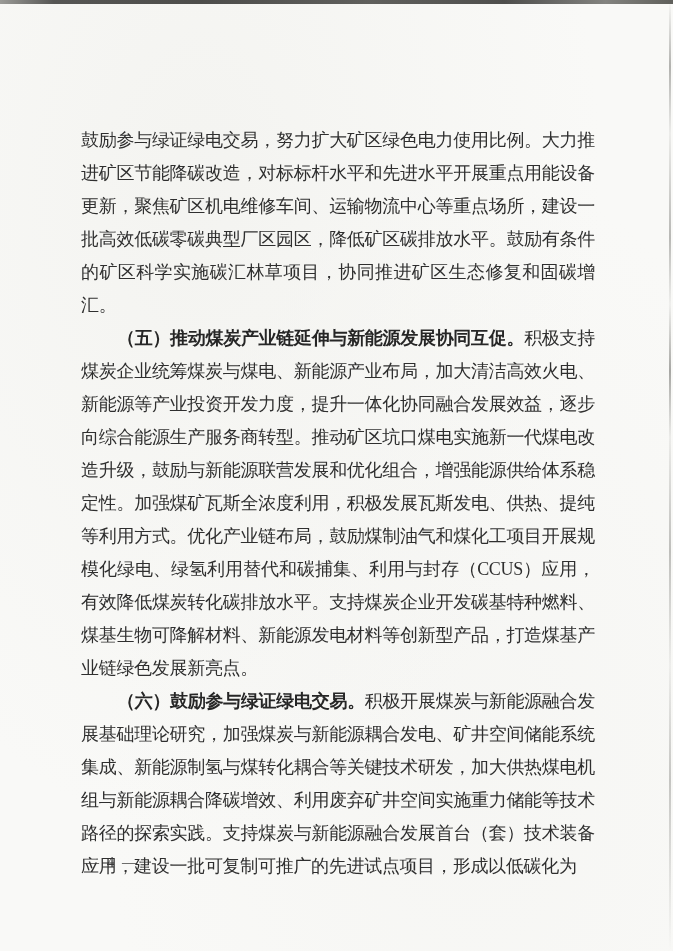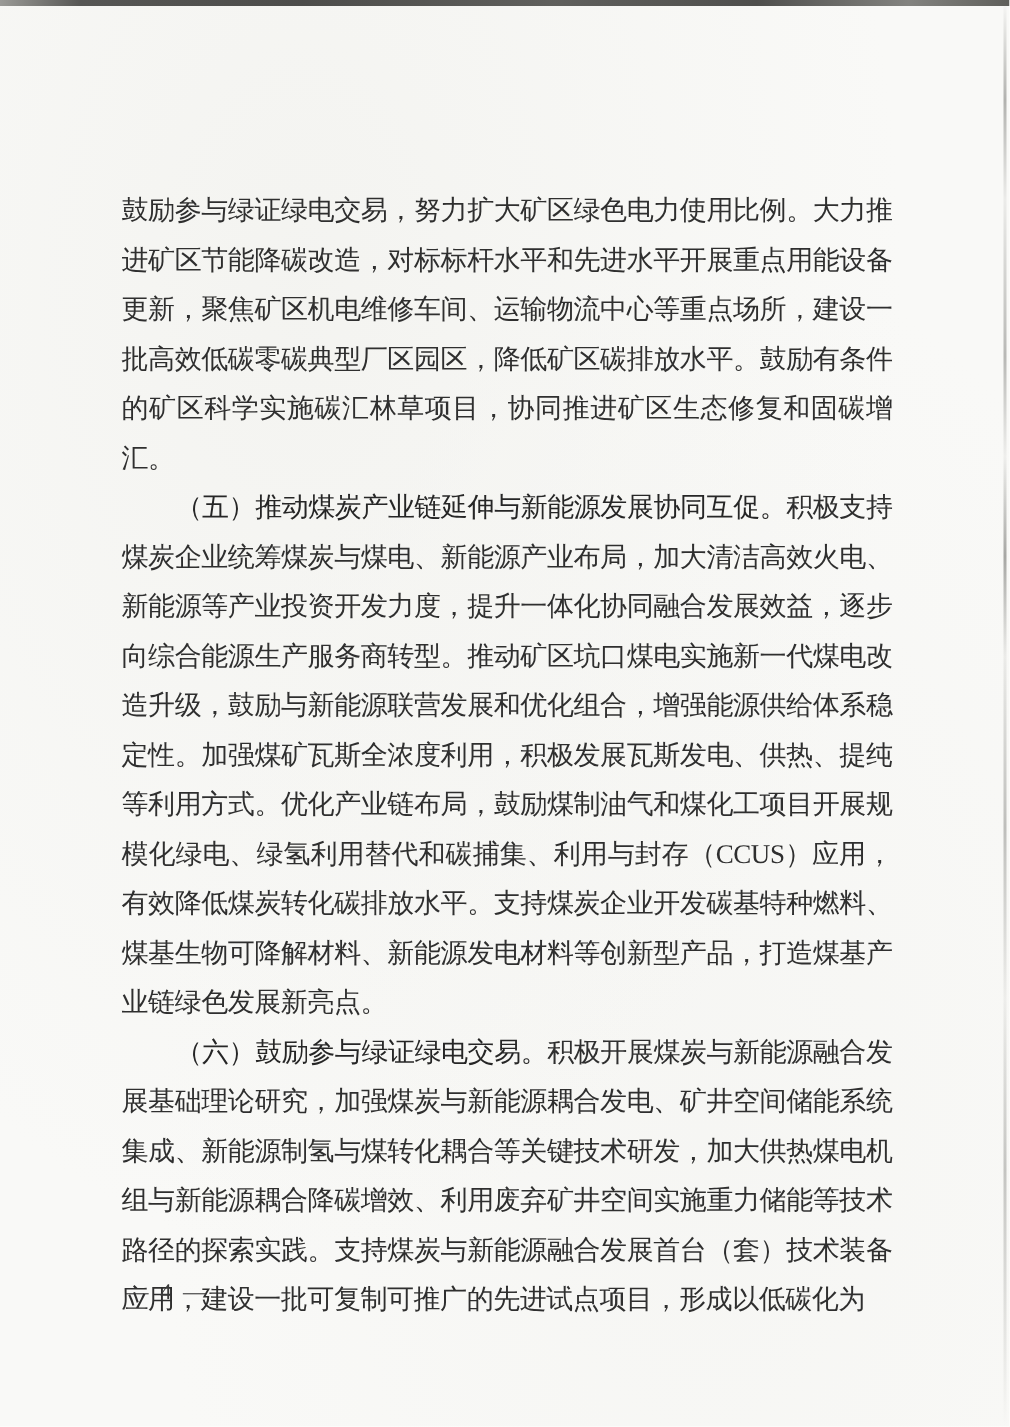--- a/index.html
+++ b/index.html
@@ -62,21 +62,21 @@
     letter-spacing: -0.3px;
     text-align: justify;
     text-justify: inter-character;
     word-break: break-all;
     color: #2f2f2f;
   }
   .content p.indent {
     text-indent: 2em;
   }
   .lead {
-    font-weight: 400;
+    font-weight: 700;
     color: #262626;
   }
   .footer {
     position: absolute;
     left: 84px;
     top: 854px;
     font-size: 15px;
     letter-spacing: 2px;
     color: #3a3a3a;
   }

